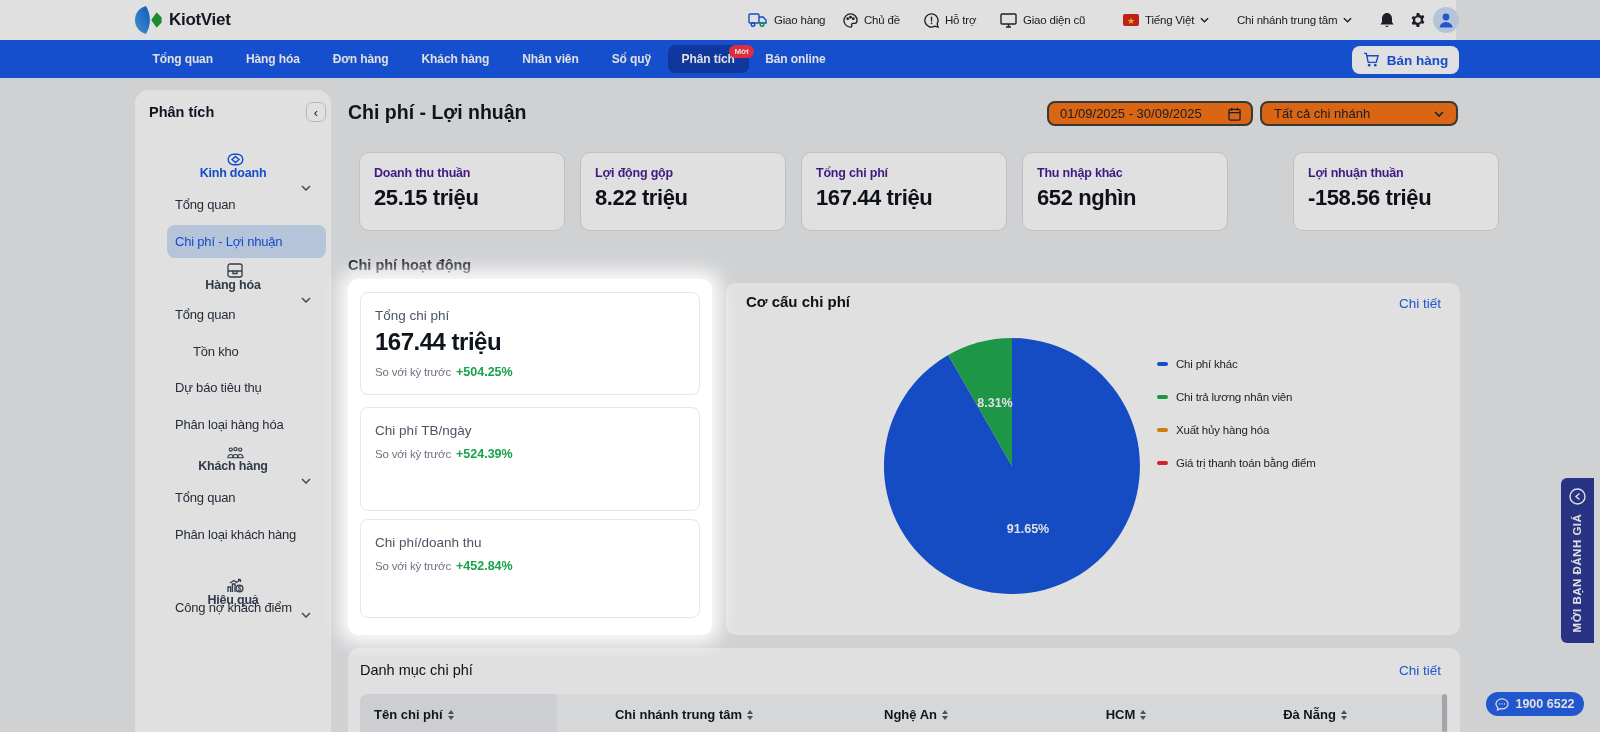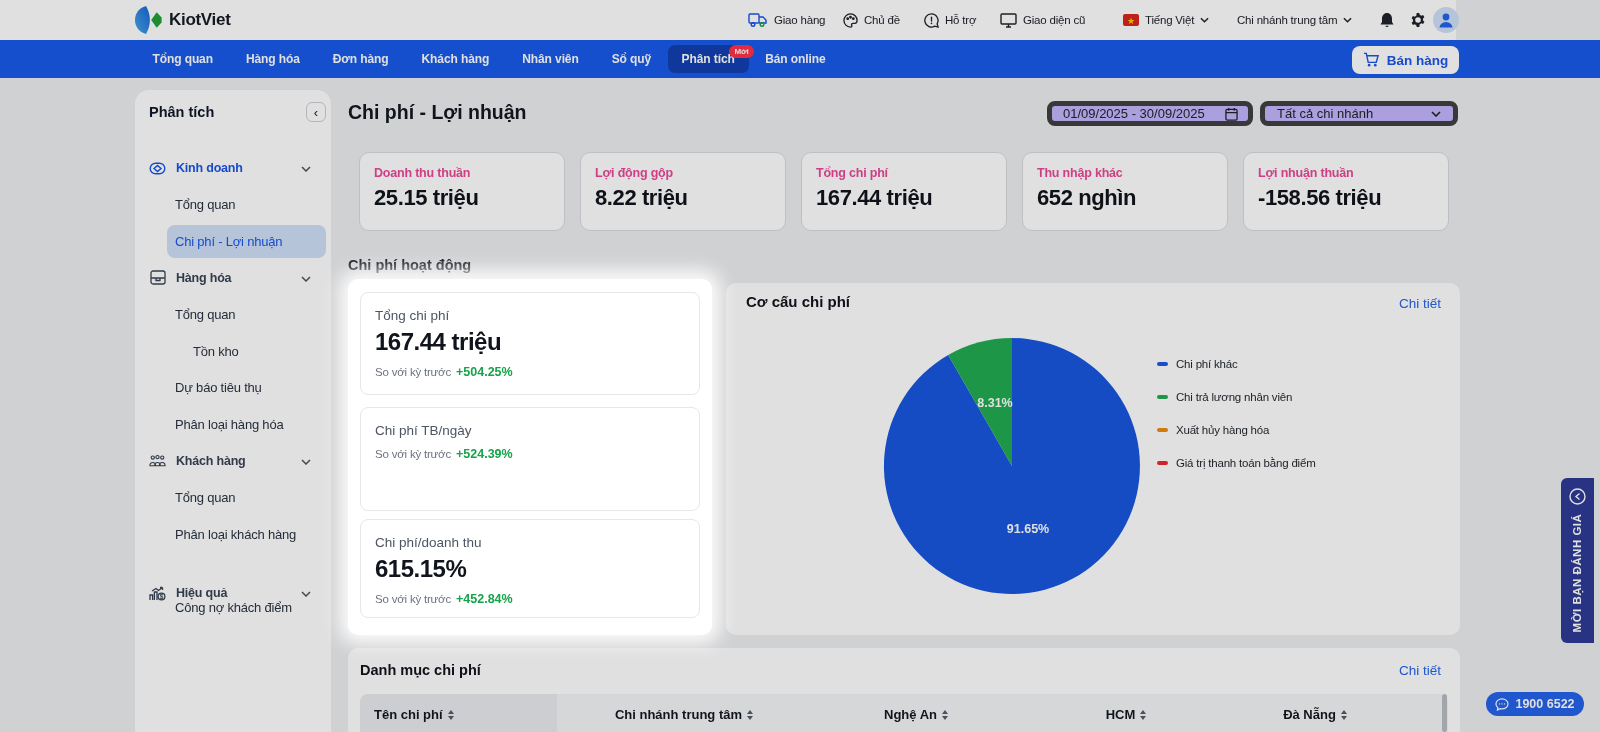--- a/index.html
+++ b/index.html
@@ -24,33 +24,33 @@
 .sell-btn { position:absolute; left:1352px; top:6px; width:107px; height:28px; background:#ffffff; border-radius:8px; display:flex; align-items:center; justify-content:center; gap:7px; color:#1a56e8; font-size:13.5px; font-weight:bold; }
 
 
 .sidebar { position:absolute; left:135px; top:90px; width:196px; height:642px; background:#ffffff; border-radius:14px 14px 0 0; z-index:5; }
 .sb-head { position:absolute; left:14px; top:12px; right:5px; display:flex; justify-content:space-between; align-items:center; }
 .sb-title { font-size:14.5px; font-weight:bold; color:#111827; }
 .sb-colbtn { width:20px; height:20px; border:1px solid #cdd2d9; border-radius:6px; display:flex; align-items:center; justify-content:center; color:#222; font-size:13px; background:#fff; }
 .sb-item { position:absolute; left:0; width:196px; height:30px; display:flex; align-items:center; font-size:12.5px; letter-spacing:-0.2px; color:#353f50; }
 .sb-item .ic { width:17px; margin-left:14px; margin-right:10px; display:flex; justify-content:center; }
 .sb-item .chev { margin-left:auto; margin-right:20px; color:#4b5563; }
-.sb-item.parent { font-weight:bold; color:#3a4456; }
+.sb-item.parent { font-weight:bold; color:#3a4456;flex-direction:column; }
 .sb-item.blue { color:#1a56e8; }
 .sb-sub { position:absolute; left:40px; font-size:13px; letter-spacing:-0.2px; color:#2b3442; height:30px; display:flex; align-items:center; }
 .sb-active { position:absolute; left:32px; width:159px; height:33px; background:#cfe0f6; border-radius:8px; display:flex; align-items:center; padding-left:8px; font-size:13px; letter-spacing:-0.2px; color:#1a56e8; }
 
 
 .h1 { position:absolute; left:348px; top:101px; font-size:19.5px; font-weight:bold; color:#14181f; z-index:5;}
-.ctrl { position:absolute; top:101px; height:25px; background:#c4b5fd; border:5px solid #404040; border-radius:8px; display:flex; align-items:center; font-size:13px; color:#20242c; z-index:5; }
+.ctrl { position:absolute; top:101px; height:25px; background:#f97316; border:2px solid #404040; border-radius:8px; display:flex; align-items:center; font-size:13px; color:#20242c; z-index:5; }
 .ctrl.date { left:1047px; width:206px; padding:0 10px 0 11px; justify-content:space-between; }
 .ctrl.branch { left:1260px; width:198px; padding:0 12px; justify-content:space-between; }
 
 .stat { position:absolute; top:152px; width:206px; height:79px; background:#fff; border:1px solid #d9dbdf; border-radius:10px; padding:13px 14px; z-index:5; }
-.stat .lb { font-size:12.5px; letter-spacing:-0.2px; font-weight:bold; color:#ec4899; }
+.stat .lb { font-size:12.5px; letter-spacing:-0.2px; font-weight:bold; color:#4c1d95; }
 .stat .vl { font-size:22px; font-weight:bold; color:#10141c; margin-top:5px; letter-spacing:-0.4px; }
 
 .sect { position:absolute; left:348px; top:257px; font-size:14.5px; font-weight:bold; color:#14181f; z-index:5; }
 
 
 .spot { position:absolute; left:348px; top:279px; width:364px; height:356px; background:#ffffff; border-radius:10px; z-index:950; box-shadow:0 0 18px 9px rgba(255,255,255,0.9); }
 .spot-card { position:absolute; left:12px; width:340px; background:#fff; border:1px solid #e5e7eb; border-radius:8px; padding:15px 14px; }
 .spot-card .lb { font-size:13.5px; color:#4b5563; }
 .spot-card .vl { font-size:24px; font-weight:bold; color:#10141c; margin-top:5px; letter-spacing:-0.5px; }
 .spot-card .cmp { font-size:11.5px; letter-spacing:-0.2px; color:#6b7280; margin-top:9px; }
@@ -58,21 +58,21 @@
 
 
 .pie-card { position:absolute; left:726px; top:283px; width:734px; height:352px; background:#fff; border-radius:10px; z-index:5; }
 .pie-card .ttl { position:absolute; left:20px; top:10px; font-size:15px; font-weight:bold; color:#10141c; }
 .detail { position:absolute; right:19px; top:13px; font-size:13.5px; color:#2563eb; }
 .leg { position:absolute; left:431px; display:flex; align-items:center; gap:8px; font-size:11.5px; letter-spacing:-0.2px; color:#1f242c; }
 .leg i { width:11px; height:4px; border-radius:2px; display:block; }
 
 
 .tbl-card { position:absolute; left:348px; top:648px; width:1112px; height:84px; background:#fff; border-radius:10px 10px 0 0; z-index:5; }
-.tbl-card .ttl { position:absolute; left:12px; top:14px; font-size:14.5px; font-weight:bold; color:#10141c; }
+.tbl-card .ttl { position:absolute; left:12px; top:14px; font-size:14.5px; font-weight:normal; color:#10141c; }
 .thead { position:absolute; left:12px; top:46px; width:1088px; height:41px; display:flex; background:#f4f5f7; border-radius:8px 8px 0 0; font-size:13px; font-weight:bold; color:#14181f; }
 .th { display:flex; align-items:center; justify-content:center; height:41px; }
 .th.first { background:#e9ebee; justify-content:flex-start; padding-left:14px; border-radius:8px 0 0 0; }
 .sort { display:inline-flex; flex-direction:column; margin-left:5px; line-height:0; }
 .sort b { width:0; height:0; border-left:3.5px solid transparent; border-right:3.5px solid transparent; }
 .sort .up { border-bottom:4px solid #555c66; margin-bottom:2px; }
 .sort .dn { border-top:4px solid #555c66; }
 
 
 .vtab { position:absolute; left:1561px; top:478px; width:33px; height:165px; background:#2e3c96; border-radius:6px 0 0 6px; z-index:5; }
@@ -278,40 +278,39 @@
     <div class="vl">8.22 triệu</div>
   </div>
 <div class="stat" style="left:801px;">
     <div class="lb">Tổng chi phí</div>
     <div class="vl">167.44 triệu</div>
   </div>
 <div class="stat" style="left:1022px;">
     <div class="lb">Thu nhập khác</div>
     <div class="vl">652 nghìn</div>
   </div>
-<div class="stat" style="left:1243px;">
+<div class="stat" style="left:1293px;">
     <div class="lb">Lợi nhuận thuần</div>
     <div class="vl">-158.56 triệu</div>
   </div>
 
 <div class="sect">Chi phí hoạt động</div>
 
 <div class="spot">
   <div class="spot-card" style="top:13px; height:103px;">
     <div class="lb">Tổng chi phí</div>
     <div class="vl">167.44 triệu</div>
     <div class="cmp">So với kỳ trước <b>+504.25%</b></div>
   </div>
   <div class="spot-card" style="top:128px; height:104px;">
     <div class="lb">Chi phí TB/ngày</div>
     <div class="cmp">So với kỳ trước <b>+524.39%</b></div>
   </div>
   <div class="spot-card" style="top:240px; height:99px;">
     <div class="lb">Chi phí/doanh thu</div>
-    <div class="vl">615.15%</div>
     <div class="cmp">So với kỳ trước <b>+452.84%</b></div>
   </div>
 </div>
 
 <div class="pie-card">
   <div class="ttl">Cơ cấu chi phí</div>
   <div class="detail">Chi tiết</div>
   <svg width="260" height="260" viewBox="0 0 260 260" style="position:absolute; left:156px; top:53px;">
     <path d="M130 130 L130 2 A128 128 0 1 1 66.2 19.0 Z" fill="#1857e0"></path>
     <path d="M130 130 L66.2 19.0 A128 128 0 0 1 130 2 Z" fill="#21ab51"></path>

